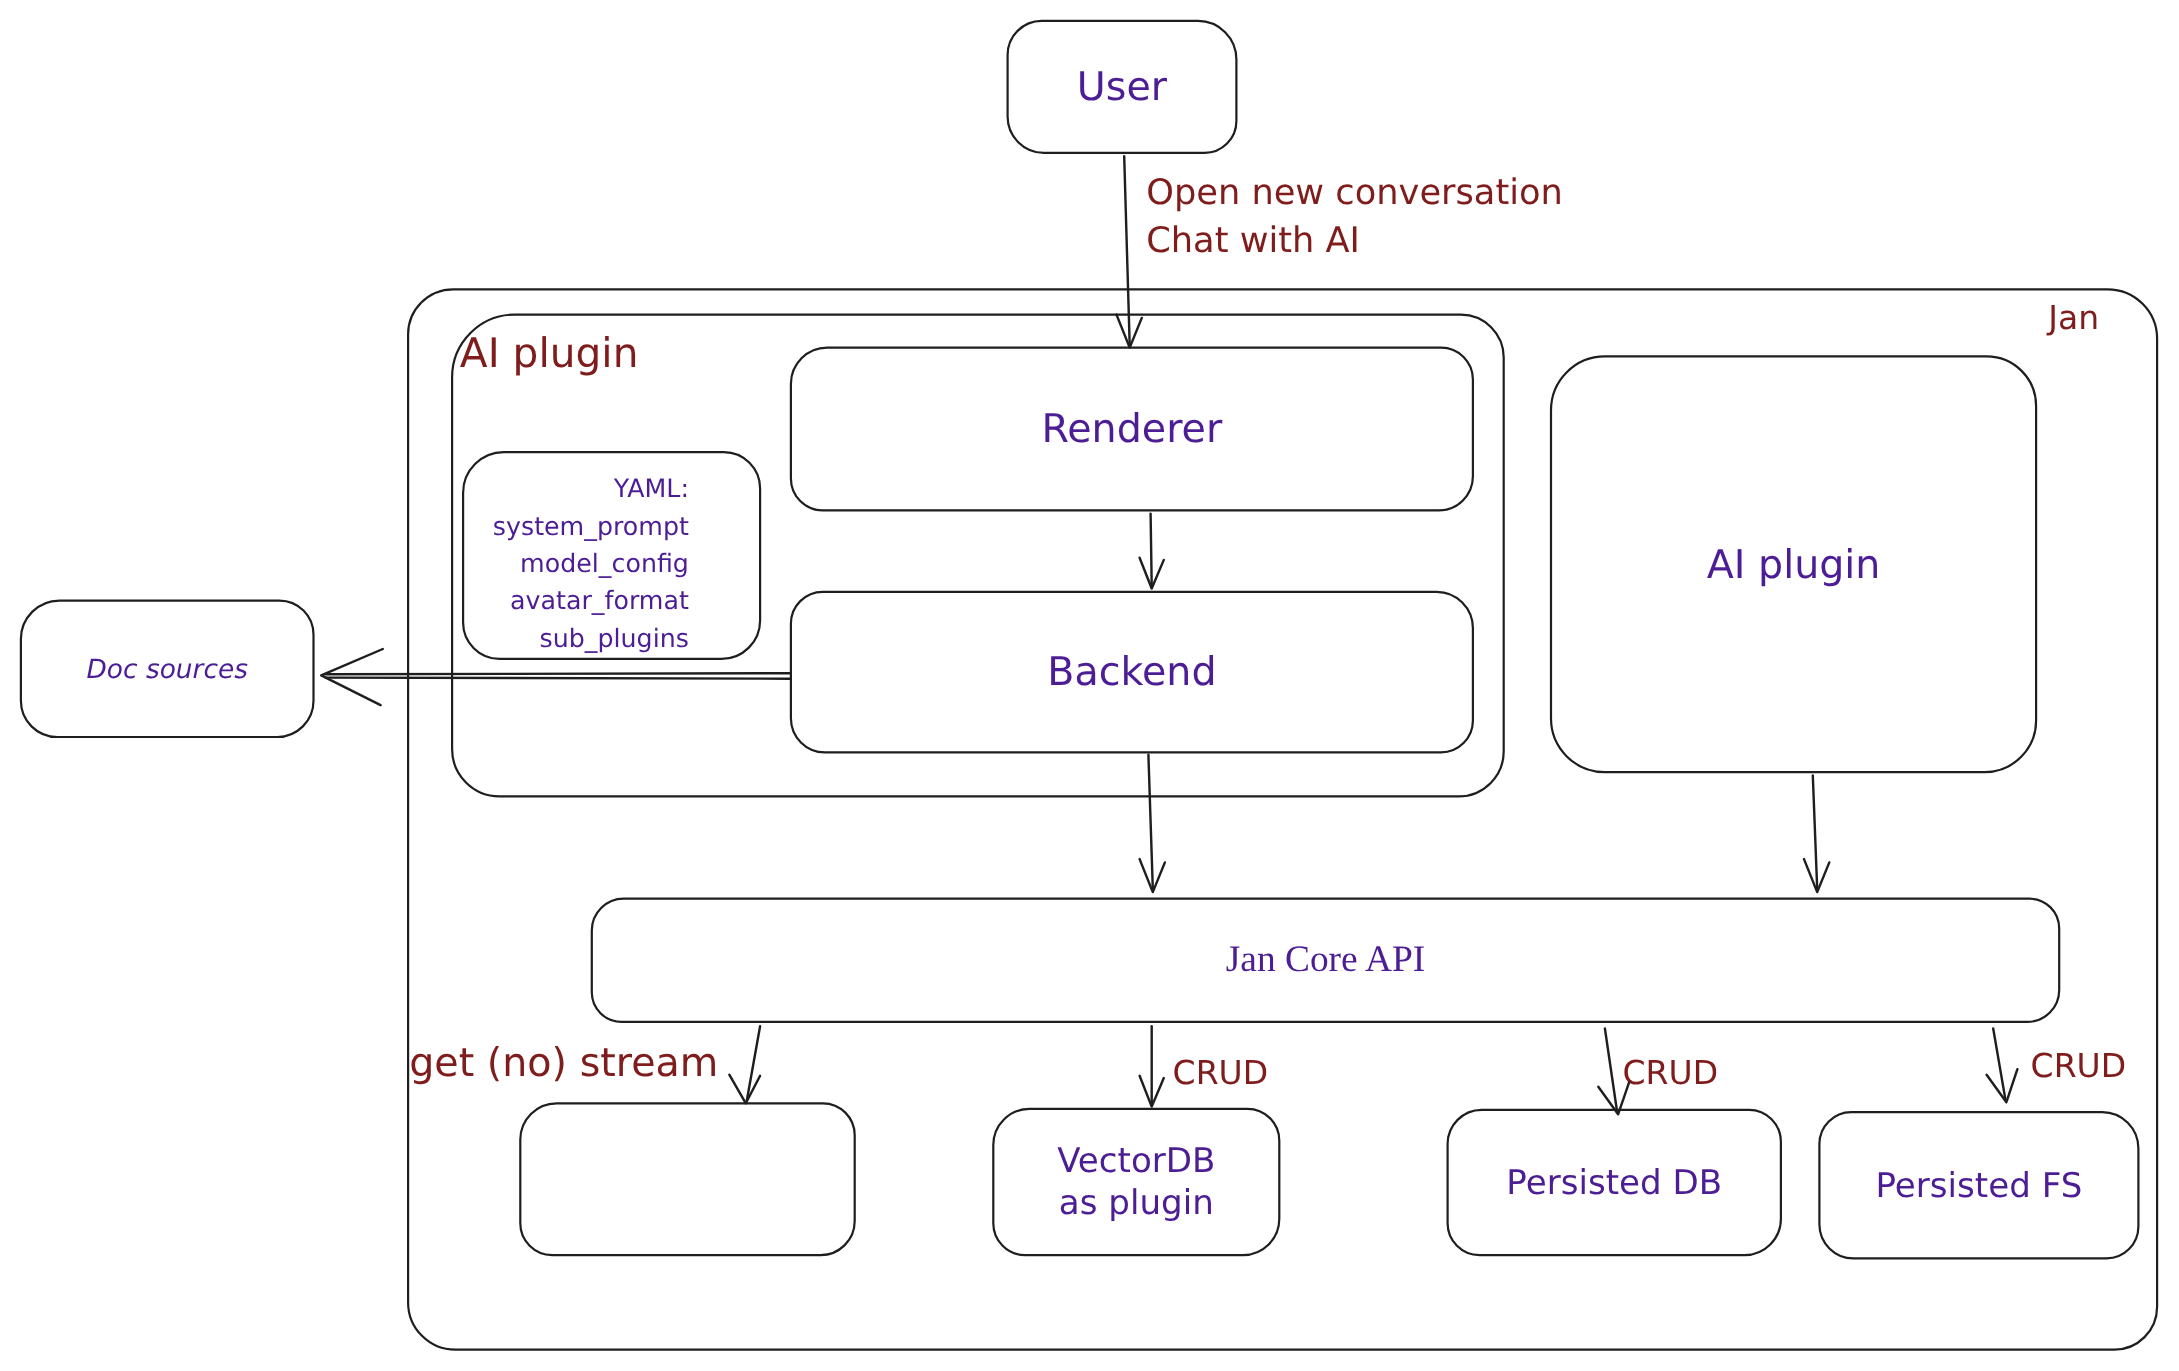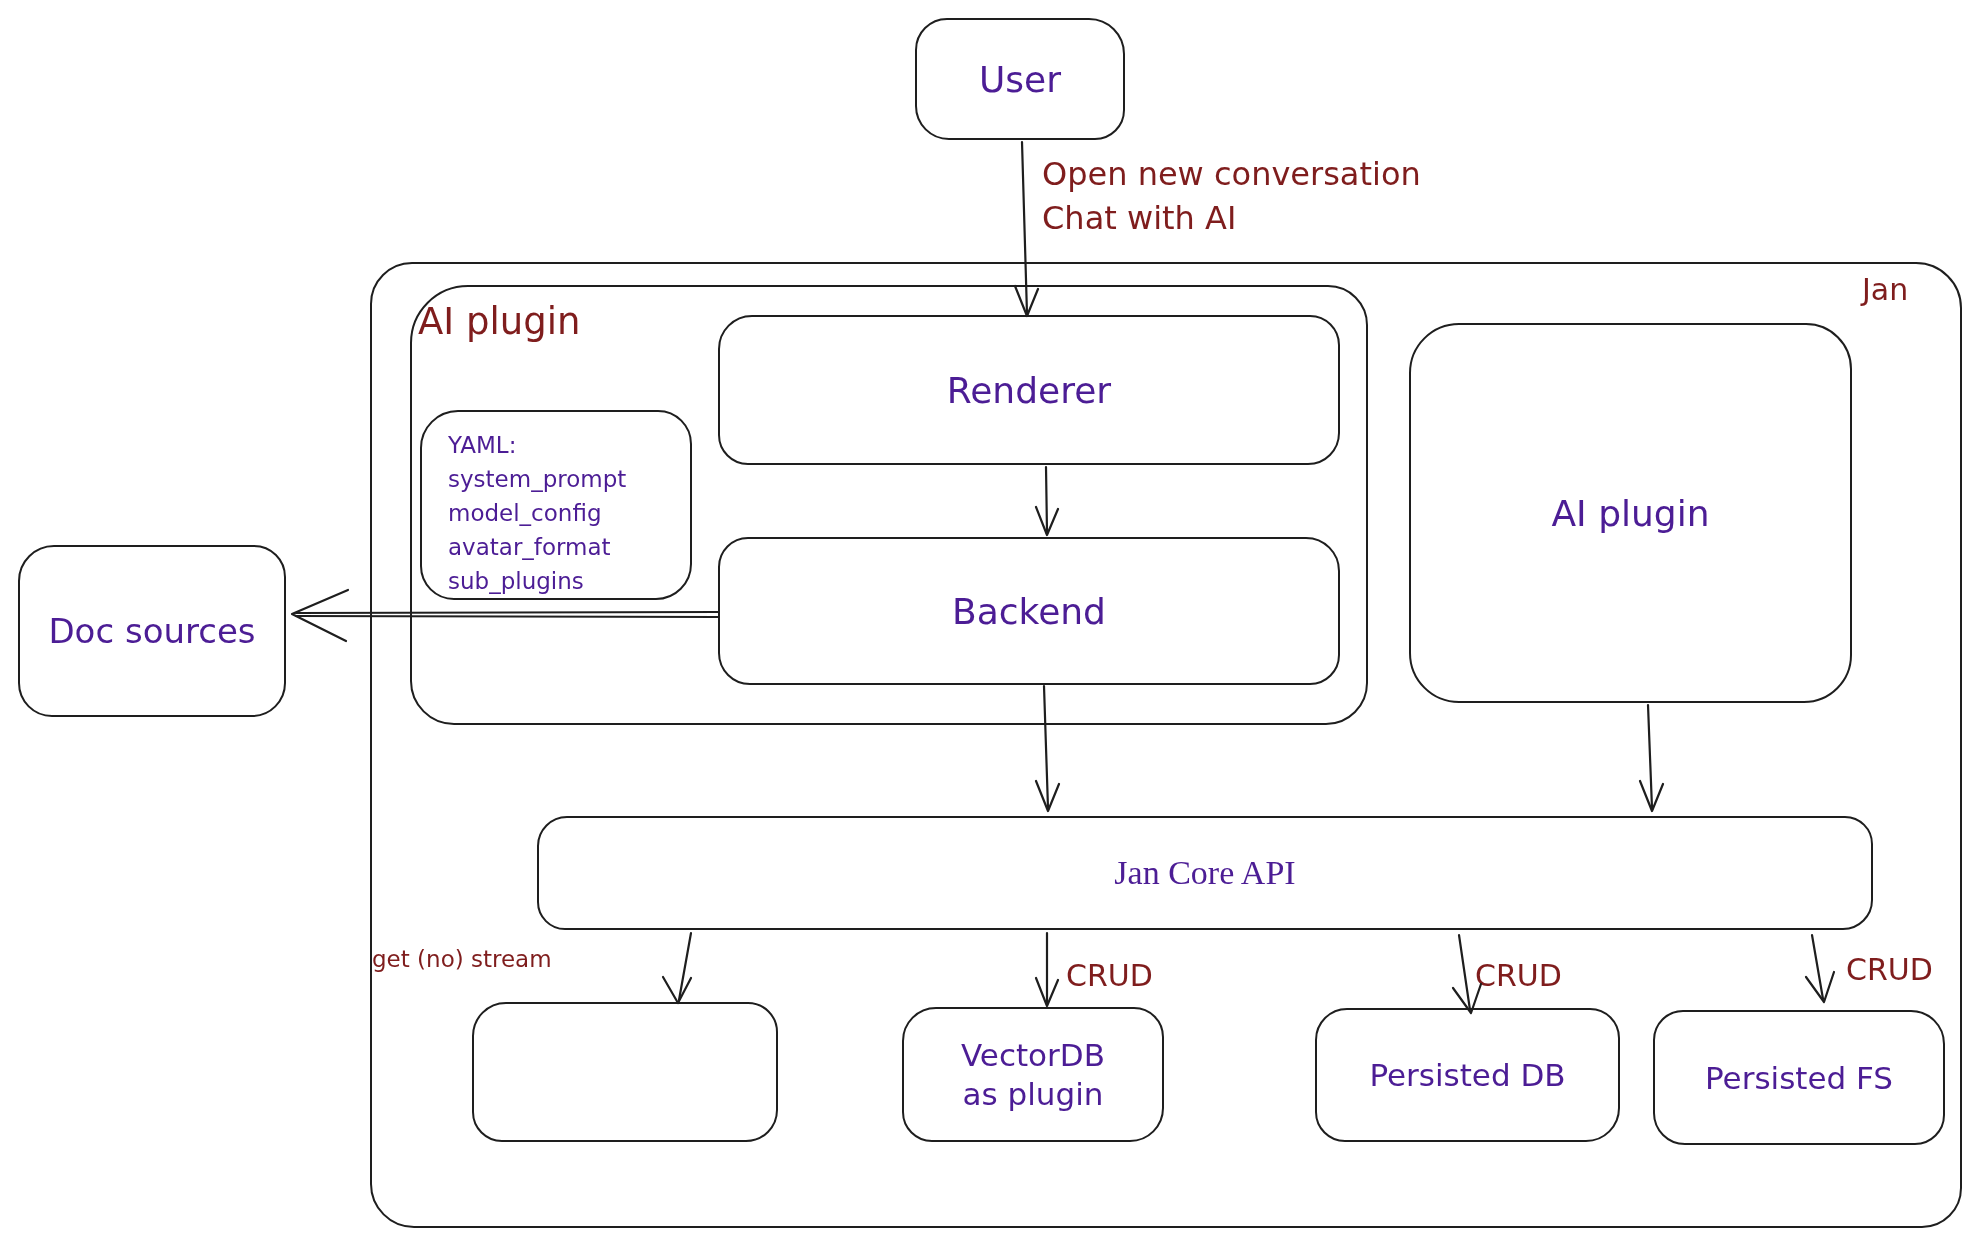--- a/index.html
+++ b/index.html
@@ -36,21 +36,21 @@
     position:absolute;
     color:#7f1d1d;
     white-space:nowrap;
   }
   .edge-label{
     white-space:pre-line;
   }
   .yaml-note{
     align-items:flex-start;
     justify-content:flex-start;
-    text-align:left;
+    text-align:right;
     padding:16px 10px 0 26px;
     font-size:23px;
     line-height:34px;
   }
   .wrap2{
     white-space:normal;
     line-height:1.25;
     padding:0 42px;
   }
   svg.arrows{
@@ -98,21 +98,21 @@
   </div>
 
   <div class="box" style="left:718px; top:537px; width:622px; height:148px; border-radius:30px 34px 30px 32px; font-size:36px;">
     <span>Backend</span>
   </div>
 
   <div class="box" style="left:1409px; top:323px; width:443px; height:380px; border-radius:50px 46px 48px 50px; font-size:36px;">
     <span>AI plugin</span>
   </div>
 
-  <div class="box" style="left:18px; top:545px; width:268px; height:172px; border-radius:36px 32px 34px 34px; font-size:34px;">
+  <div class="box" style="left:18px; top:545px; width:268px; height:126px; border-radius:36px 32px 34px 34px; font-size:24px;font-style:italic;">
     <span>Doc sources</span>
   </div>
 
   <div class="box" style="left:537px; top:816px; width:1336px; height:114px; border-radius:30px 28px 30px 28px; font-size:34px;font-family:Liberation Serif, serif;">
     <span>Jan Core API</span>
   </div>
 
   <div class="box" style="left:472px; top:1002px; width:306px; height:140px; border-radius:34px 30px 32px 30px;"></div>
 
   <div class="box" style="left:902px; top:1007px; width:262px; height:135px; border-radius:34px 30px 34px 30px; font-size:31px;">
@@ -122,21 +122,21 @@
   <div class="box" style="left:1315px; top:1008px; width:305px; height:134px; border-radius:32px 30px 34px 30px; font-size:31px;">
     <span>Persisted DB</span>
   </div>
 
   <div class="box" style="left:1653px; top:1010px; width:292px; height:135px; border-radius:30px 34px 30px 32px; font-size:31px;">
     <span>Persisted FS</span>
   </div>
 
   <div class="label edge-label" style="left:1042px; top:152px; font-size:32px; line-height:44px;">Open new conversation
 Chat with AI</div>
-  <div class="label" style="left:372px; top:946px; font-size:23px;text-align:right;">get (no) stream</div>
+  <div class="label" style="left:372px; top:946px; font-size:36px;text-align:right;">get (no) stream</div>
   <div class="label" style="left:1066px; top:958px; font-size:30px;">CRUD</div>
   <div class="label" style="left:1475px; top:958px; font-size:30px;">CRUD</div>
   <div class="label" style="left:1846px; top:952px; font-size:30px;">CRUD</div>
 
   <svg class="arrows" viewBox="0 0 1981 1246">
     <g>
       <line x1="1022" y1="142" x2="1027" y2="314"></line>
       <polyline points="1015,286 1027,316 1038,289"></polyline>
     </g>
     <g>

